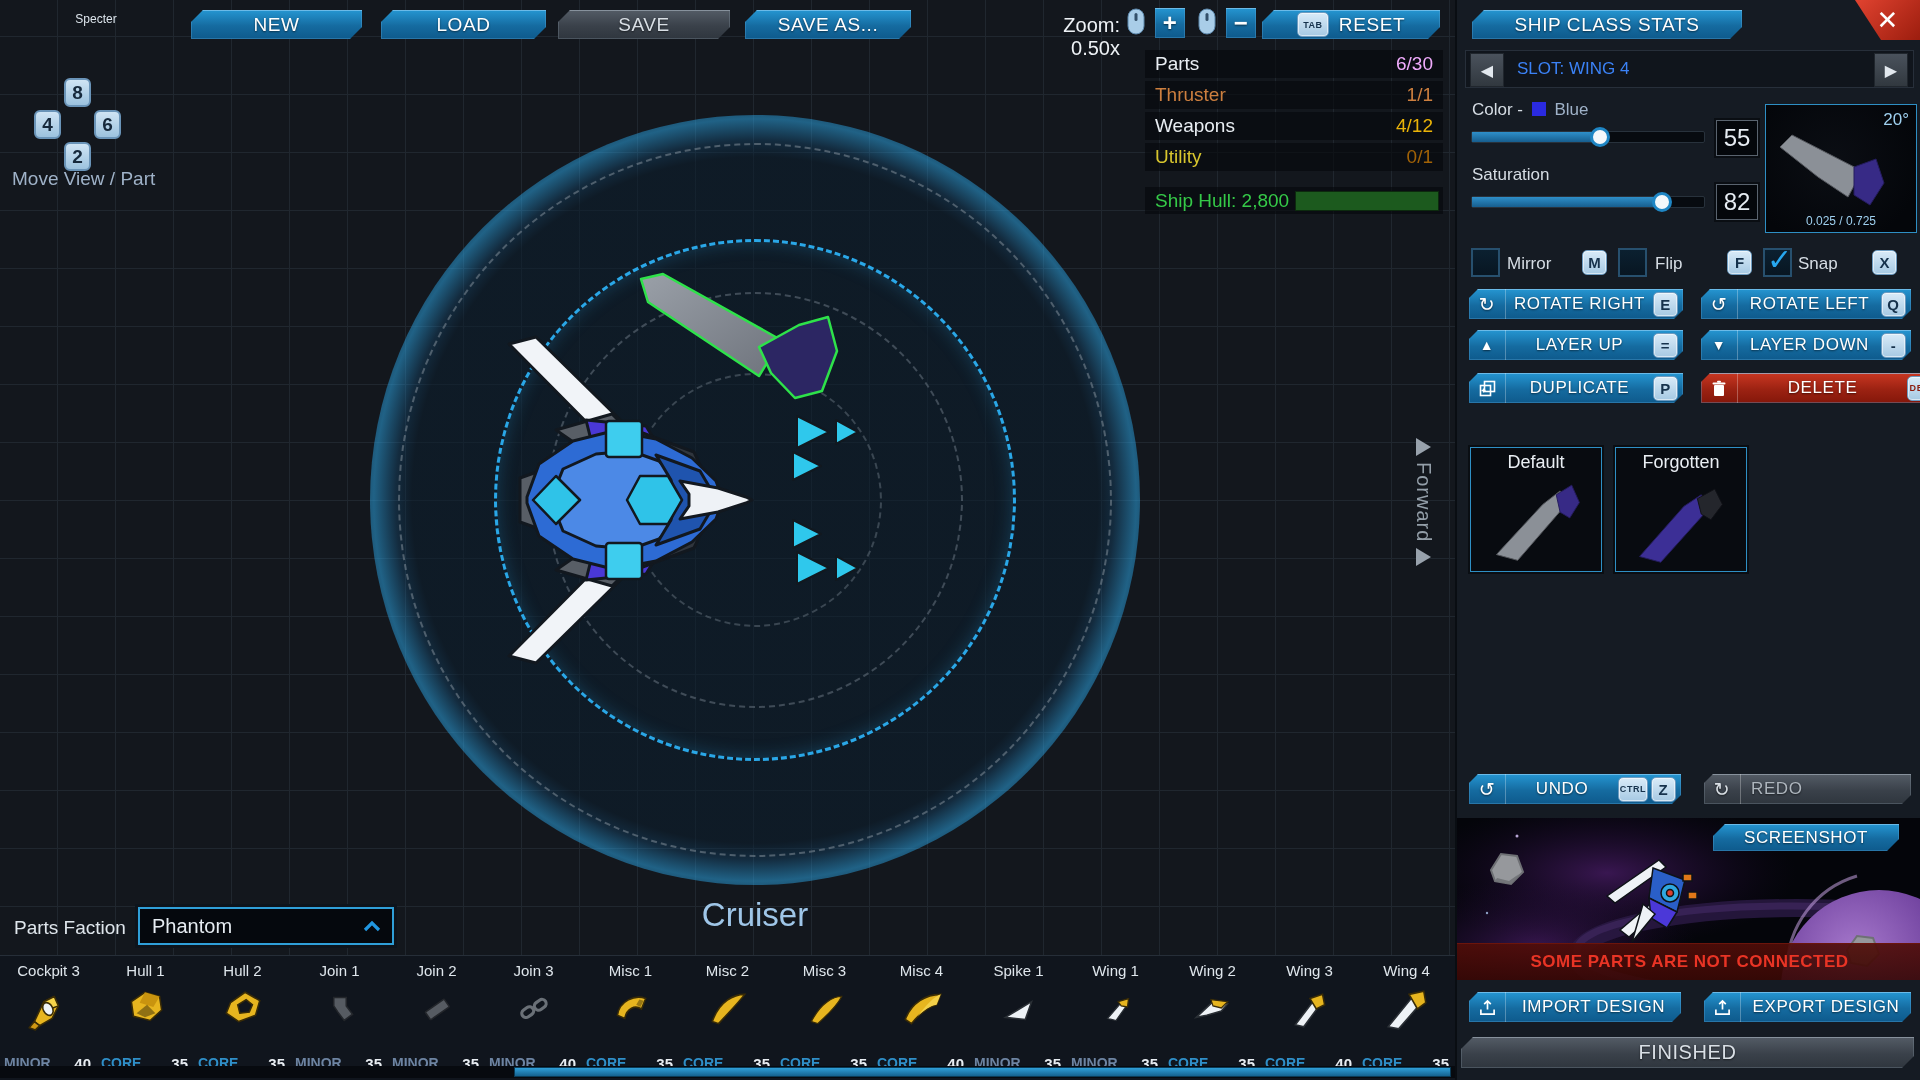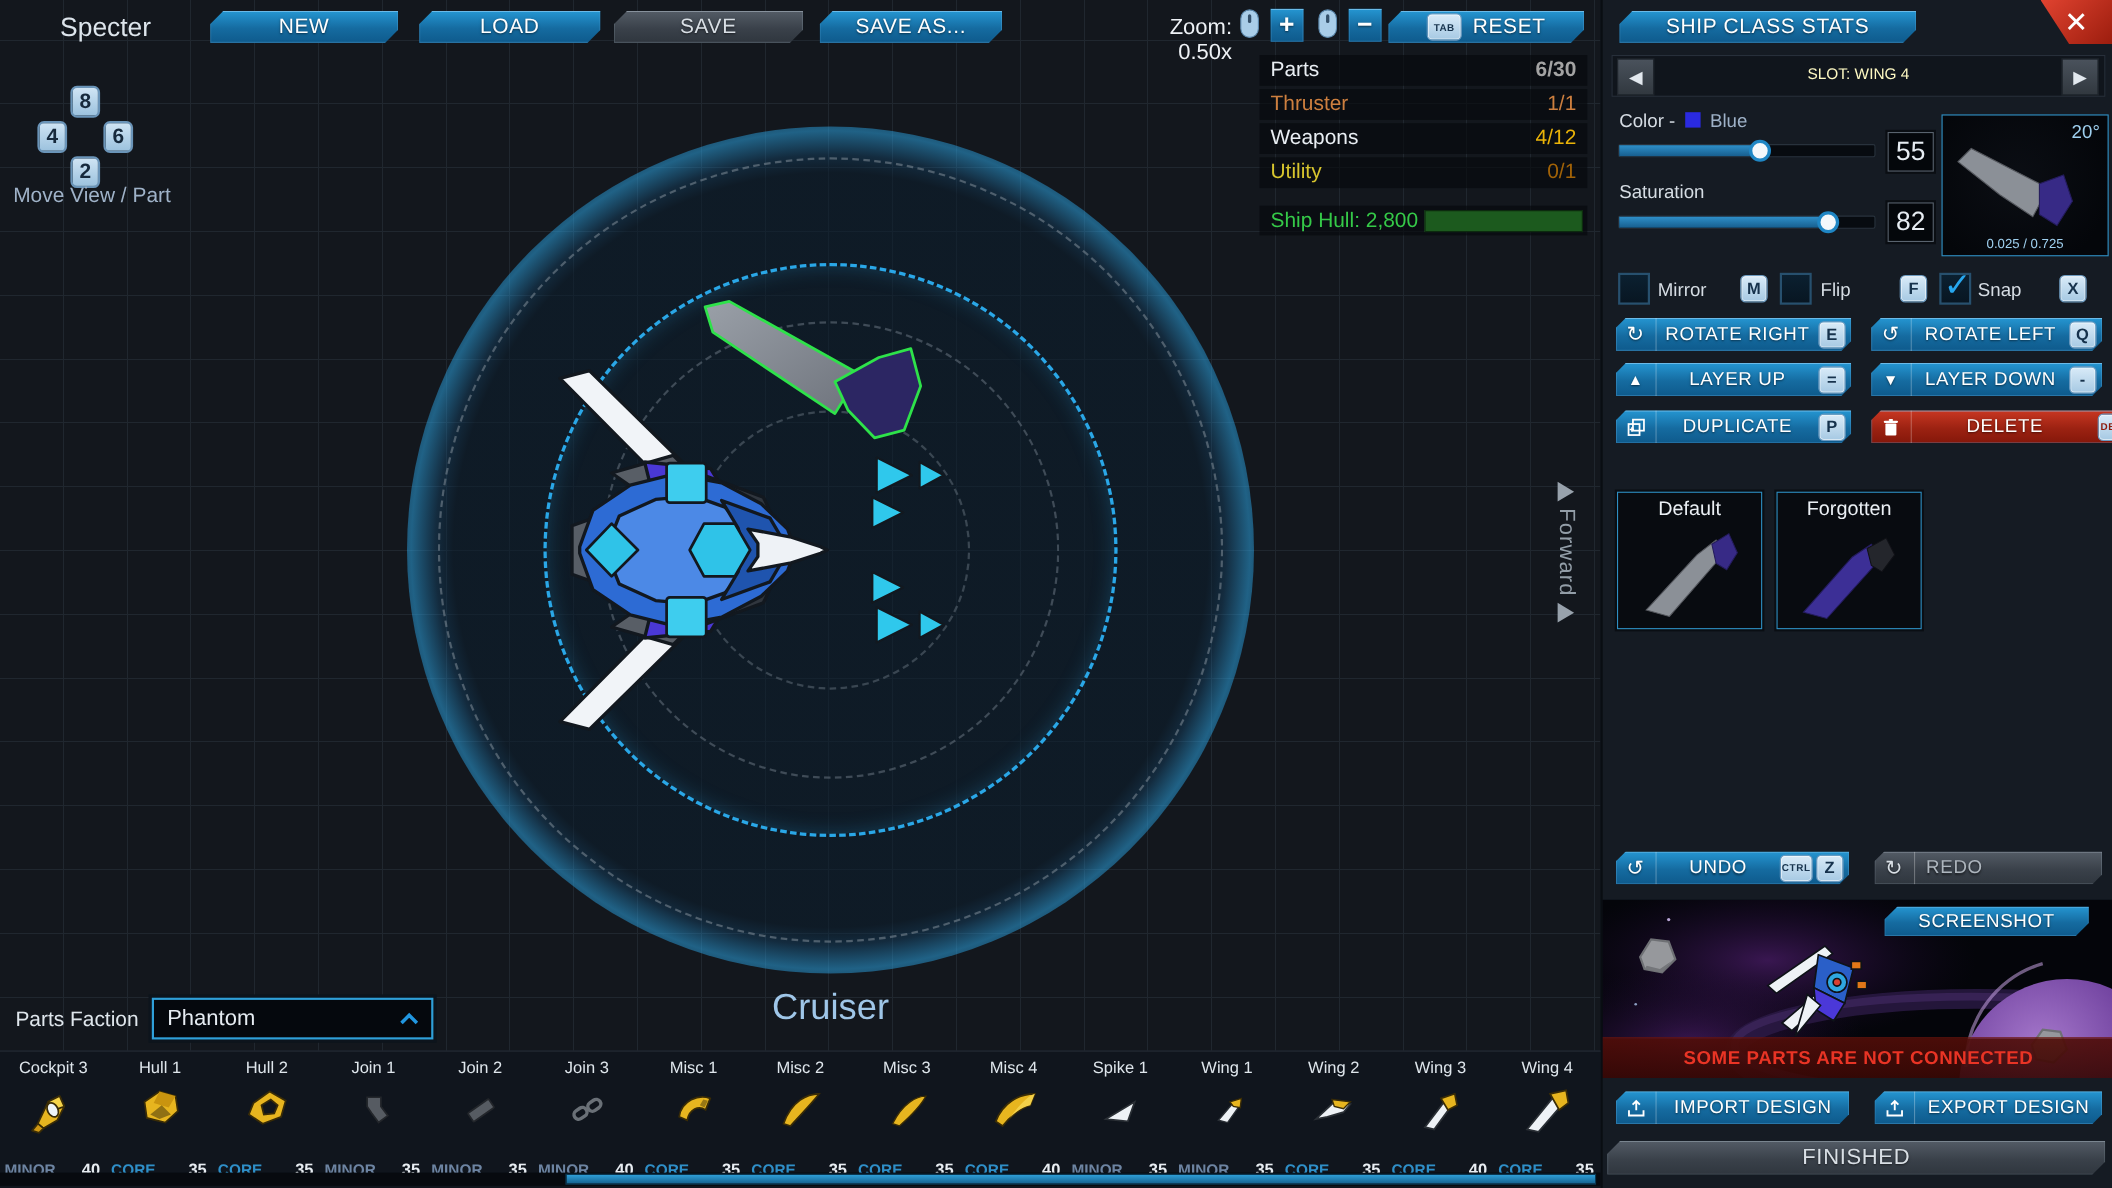--- a/index.html
+++ b/index.html
@@ -158,21 +158,21 @@
           <polygon points="797,416 797,448 829,432"></polygon>
           <polygon points="836,420 836,444 858,432"></polygon>
           <polygon points="793,452 793,480 821,466"></polygon>
           <polygon points="797,584 797,552 829,568"></polygon>
           <polygon points="836,580 836,556 858,568"></polygon>
           <polygon points="793,548 793,520 821,534"></polygon>
         </g>
       </g>
     </svg>
 
-    <div style="position:absolute;left:40px;top:12px;width:112px;text-align:center;font-size:24px;color:#dde5ec;">Specter</div>
+    <div style="position:absolute;left:40px;top:12px;width:112px;text-align:center;font-size:12px;color:#dde5ec;">Specter</div>
 
     <div class="numkey" style="left:64px;top:78px;">8</div>
     <div class="numkey" style="left:34px;top:110px;">4</div>
     <div class="numkey" style="left:94px;top:110px;">6</div>
     <div class="numkey" style="left:64px;top:142px;">2</div>
     <div style="position:absolute;left:12px;top:168px;font-size:19px;color:#9fb2c8;">Move View / Part</div>
 
     <div style="position:absolute;left:655px;top:896px;width:200px;text-align:center;font-size:33px;color:#9fc6e8;">Cruiser</div>
 
     <div id="forward">
@@ -204,21 +204,21 @@
   <div class="btn" style="left:1226px;top:8px;width:30px;height:30px;clip-path:none;font-size:24px;font-weight:bold;">−</div>
   <div class="btn" style="left:1262px;top:10px;width:178px;height:29px;gap:10px;">
     <span class="key small">TAB</span>
     <span>RESET</span>
   </div>
 
   <div id="stats">
 
       <div class="stat-row">
         <span style="color: rgb(233, 238, 243);">Parts</span>
-        <span style="color: #a3a3a3; font-weight: bold;">6/30</span>
+        <span style="color: #f0abfc;">6/30</span>
       </div>
 
       <div class="stat-row">
         <span style="color: rgb(205, 127, 63);">Thruster</span>
         <span style="color: rgb(205, 127, 63);">1/1</span>
       </div>
 
       <div class="stat-row">
         <span style="color: rgb(233, 238, 243);">Weapons</span>
         <span style="color: #eab308;">4/12</span>
@@ -233,21 +233,21 @@
     <span style="color:#35c948;">Ship Hull: 2,800</span>
     <span id="hull-bar"><span class="fill" style="width: 62%;"></span></span>
   </div>
 
   <div id="panel">
     <div class="btn" style="left:15px;top:10px;width:270px;height:29px;">SHIP CLASS STATS</div>
 
     <div class="subbar" style="left:8px;top:50px;width:449px;height:38px;"></div>
     <div class="navbtn" style="left:13px;top:53px;">◀</div>
     <div class="navbtn" style="left:417px;top:53px;">▶</div>
-    <div class="ctl-label" style="left:60px;top:59px;width:345px;text-align:center;font-size:14px;color:#fef9c3;">SLOT: WING 4</div>
+    <div class="ctl-label" style="left:60px;top:59px;width:345px;text-align:left;font-size:17px;color:#3b82f6;">SLOT: WING 4</div>
 
     <div class="ctl-label" style="left:15px;top:100px;">
       <span>Color -</span>
       <span style="display:inline-block;width:14px;height:14px;background:#2a2ae0;vertical-align:-1px;margin:0 4px;"></span>
       <span style="color:#9fb2c8;">Blue</span>
     </div>
     <div class="slider" style="left:14px;top:131px;width:232px;">
       <span class="fill" style="width: 55%;"></span>
       <span class="thumb" style="left: 55%;"></span>
     </div>

